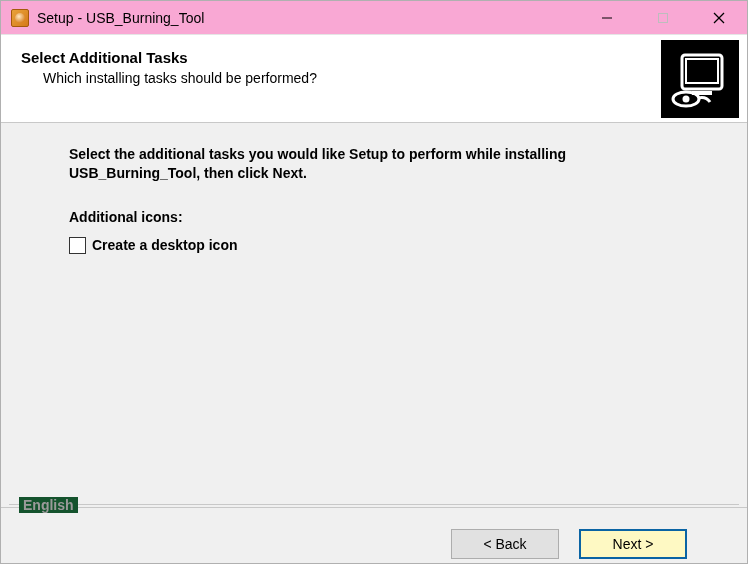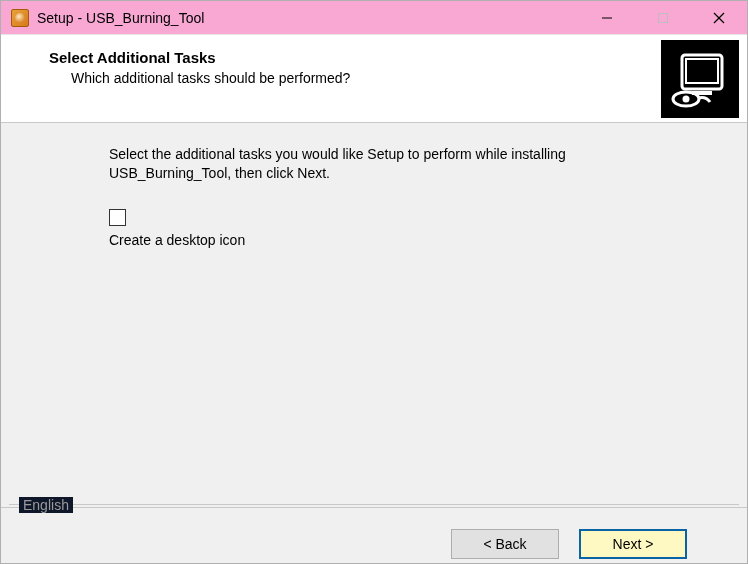--- a/index.html
+++ b/index.html
@@ -53,21 +53,21 @@
     .header {
       height: 88px;
       background: #ffffff;
       border-bottom: 1px solid #c8c8c8;
       display: flex;
       align-items: stretch;
       padding: 0 0 0 0;
     }
     .header-text {
       flex: 1 1 auto;
-      padding: 14px 10px 0 48px;
+      padding: 14px 10px 0 20px;
     }
     .header-title {
       font-weight: 700;
       font-size: 15px;
       margin-bottom: 4px;
       color: #000;
     }
     .header-subtitle {
       font-size: 14px;
       color: #000;
@@ -78,61 +78,61 @@
       margin: 5px 8px 5px 0;
       background: #000;
       border: 1px solid #000;
       display: flex; align-items: center; justify-content: center;
     }
     .header-image svg { display: block; }
 
     
     .body {
       background: #f0f0f0;
-      padding: 22px 54px 0 108px;
+      padding: 22px 54px 0 68px;
       height: calc(564px - 34px - 88px - 58px);
       position: relative;
       color: #000;
+      font-weight: bold;
     }
     .body-intro {
       margin-bottom: 26px;
       line-height: 1.35;
       max-width: 580px;
     }
     .group-label {
       margin-bottom: 12px;
     }
     .checkbox-row {
       display: flex;
-      align-items: flex-start;
+      align-items: center;
       gap: 6px;
       padding-left: 0;
       cursor: default;
-      flex-direction: column;
     }
     .checkbox {
       width: 17px; height: 17px;
       border: 1px solid #333;
       background: #fff;
       display: inline-block;
     }
     .checkbox-label { font-size: 14px; }
 
     
     .lang-frame {
       position: absolute;
       left: 8px; right: 8px;
       bottom: 2px;
       border-top: 1px solid #c8c8c8;
       height: 1px;
     }
     .lang-label {
       position: absolute;
       left: 10px; bottom: -8px;
-      background: #0f172a;
+      background: #14532d;
       padding: 0 4px;
       color: #9a9a9a;
       font-size: 14px;
     }
 
     
     .footer {
       height: 72px;
       background: #f0f0f0;
       border-top: 1px solid #c8c8c8;
@@ -179,36 +179,37 @@
     <svg width="12" height="12" viewBox="0 0 12 12">
         <line x1="1" y1="1" x2="11" y2="11" stroke="currentColor" stroke-width="1.2"></line>
         <line x1="11" y1="1" x2="1" y2="11" stroke="currentColor" stroke-width="1.2"></line>
       </svg>
   </div>
 </div>
 
 <div class="header">
   <div class="header-text">
     <div class="header-title">Select Additional Tasks</div>
-    <div class="header-subtitle">Which additional tasks should be performed?</div>
+    <div class="header-subtitle">Which installing tasks should be performed?</div>
   </div>
   <div class="header-image">
     <svg width="64" height="64" viewBox="0 0 64 64">
       <rect x="14" y="8" width="40" height="34" rx="3" fill="none" stroke="#fff" stroke-width="3"></rect>
       <rect x="18" y="12" width="32" height="24" fill="none" stroke="#fff" stroke-width="2"></rect>
       <rect x="24" y="44" width="20" height="4" fill="#fff"></rect>
       <ellipse cx="18" cy="52" rx="13" ry="7" fill="none" stroke="#fff" stroke-width="3"></ellipse>
       <circle cx="18" cy="52" r="3.5" fill="#fff"></circle>
       <path d="M30 51 q8 -2 12 4" fill="none" stroke="#fff" stroke-width="3"></path>
     </svg>
   </div>
 </div>
 
 <div class="body">
   <div class="body-intro">Select the additional tasks you would like Setup to perform while installing USB_Burning_Tool, then click Next.</div>
+  <div class="group-label">Additional icons:</div>
   <label class="checkbox-row">
     <span class="checkbox"></span>
     <span class="checkbox-label">Create a desktop icon</span>
   </label>
 
   <div class="lang-frame">
     <span class="lang-label">English</span>
   </div>
 </div>
 

